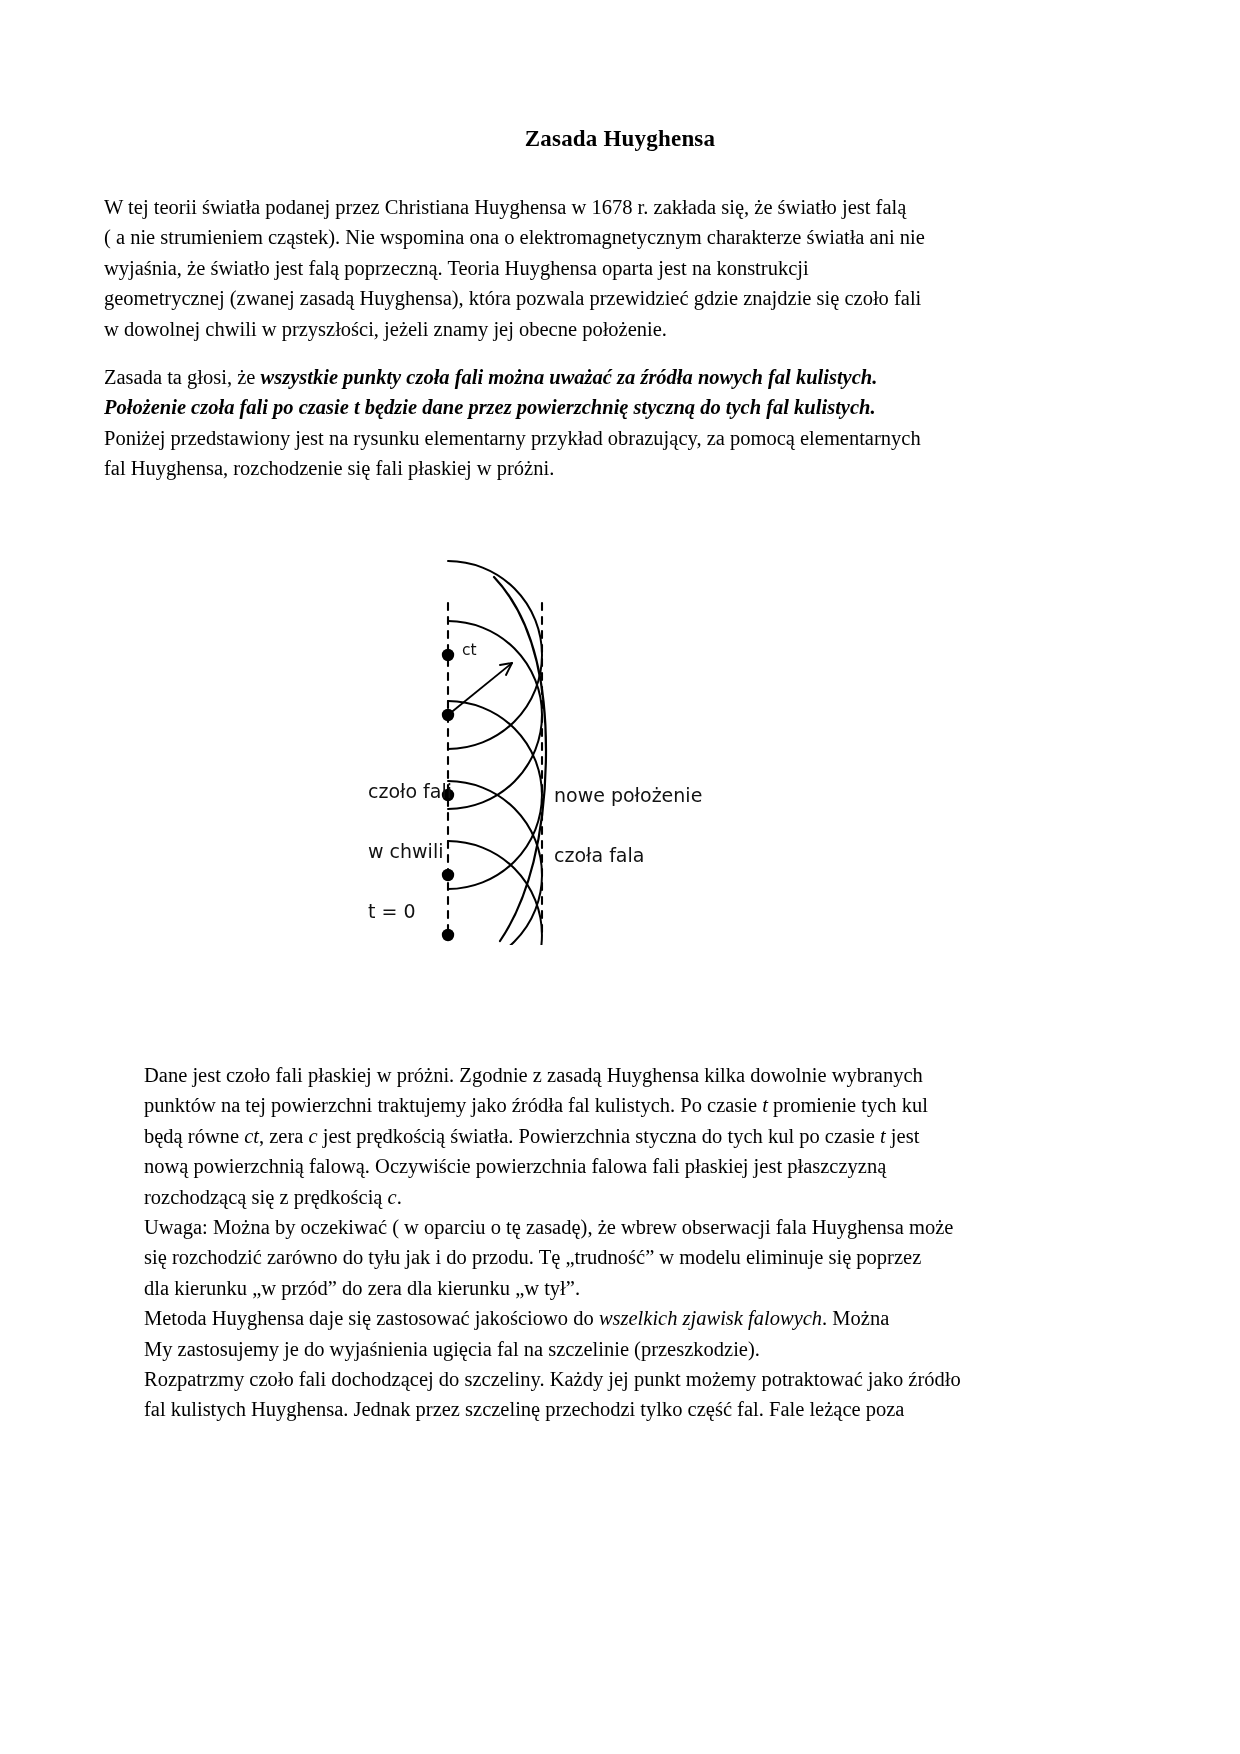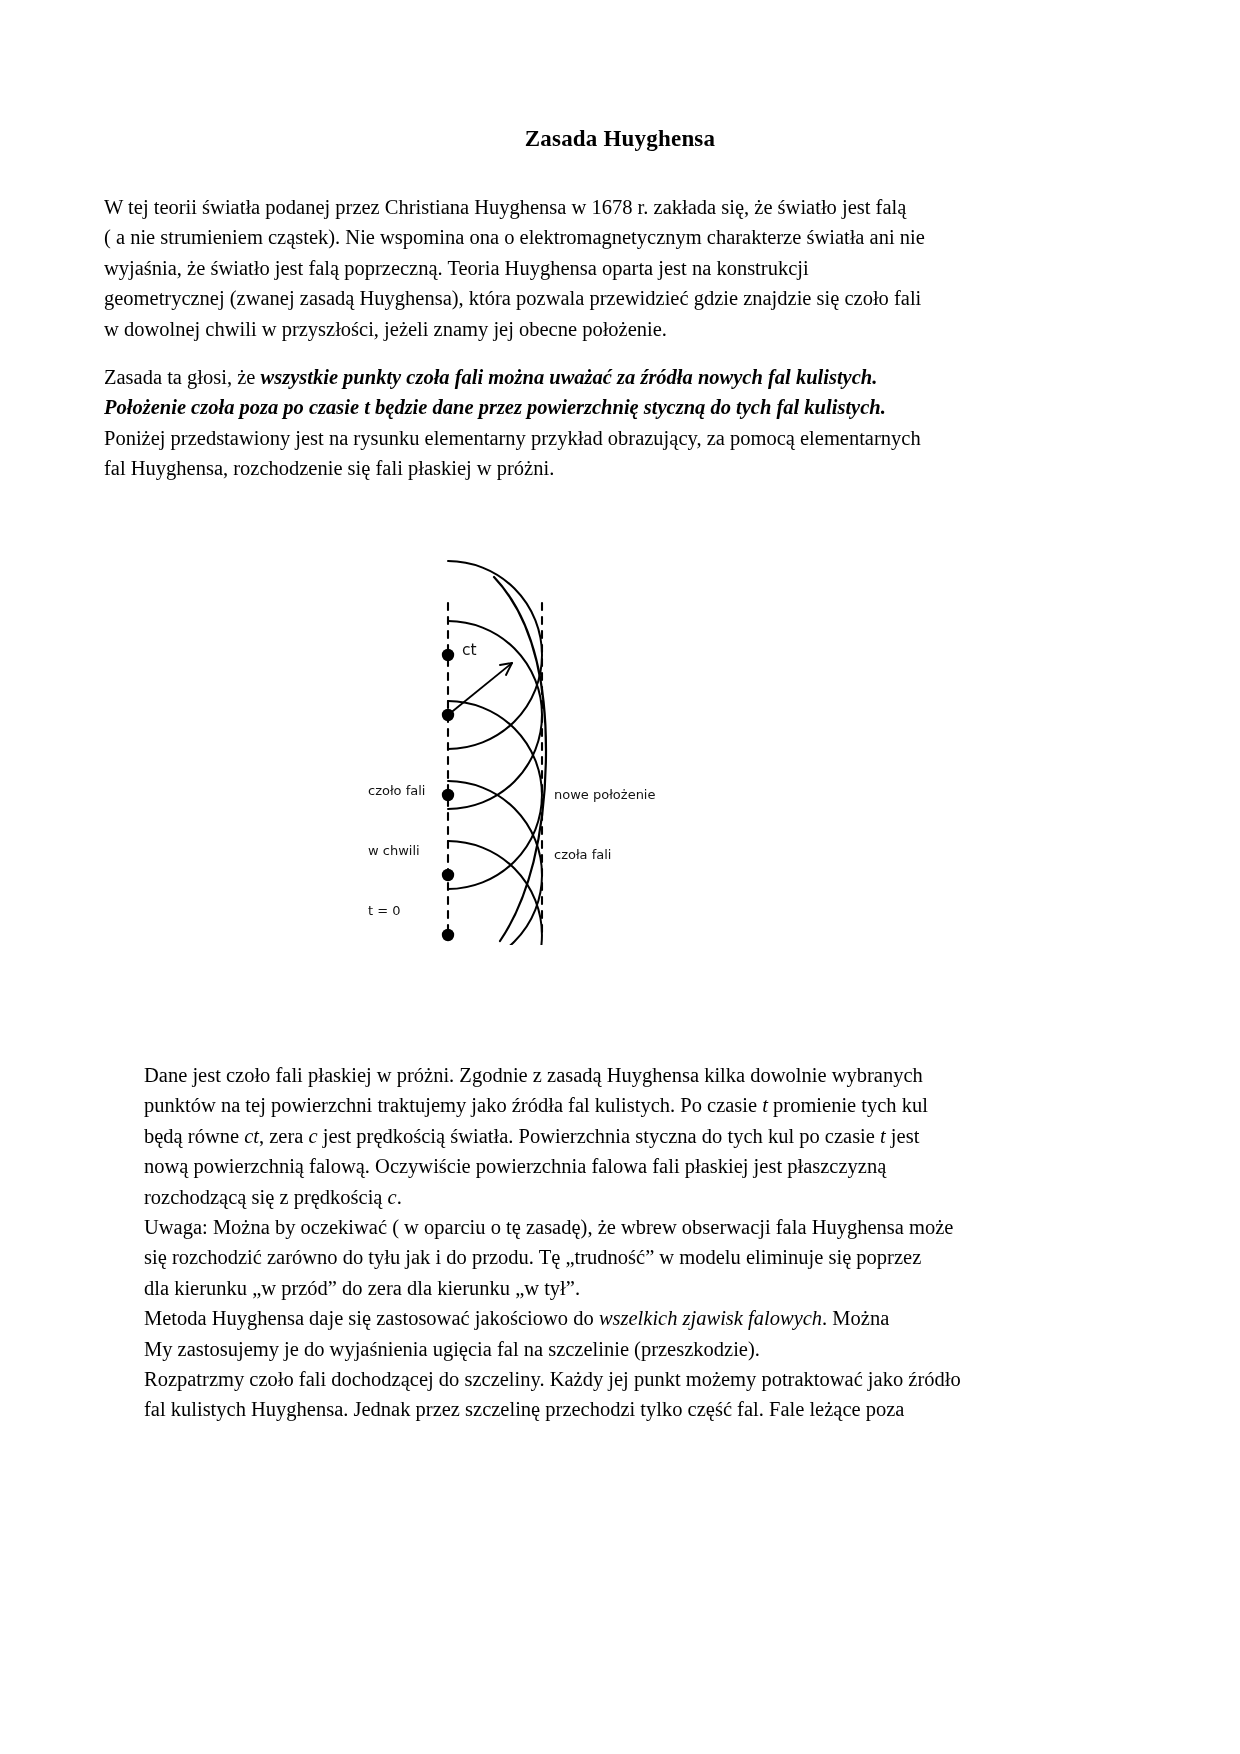--- a/index.html
+++ b/index.html
@@ -53,21 +53,21 @@
     position: absolute;
     left: 330px;
     top: 545px;
     width: 460px;
     height: 400px;
   }
   .figure svg { display: block; }
   .fig-label {
     position: absolute;
     font-family: "DejaVu Sans", "Liberation Sans", sans-serif;
-    font-size: 13px;
+    font-size: 19px;
     line-height: 20px;
     color: #111111;
     white-space: pre;
   }
   #label-left  { left: 38px;  top: 196px; text-align: left; }
   #label-right { left: 224px; top: 200px; text-align: left; }
   #label-ct    { left: 132px; top: 95px;  font-size: 15.5px; }
 </style>
 </head>
 <body>
@@ -79,21 +79,21 @@
   <div class="para" id="para-intro">
     <span class="blk-line">W tej teorii światła podanej przez Christiana Huyghensa w 1678 r. zakłada się, że światło jest falą</span>
     <span class="blk-line">( a nie strumieniem cząstek). Nie wspomina ona o elektromagnetycznym charakterze światła ani nie</span>
     <span class="blk-line">wyjaśnia, że światło jest falą poprzeczną. Teoria Huyghensa oparta jest na konstrukcji</span>
     <span class="blk-line">geometrycznej (zwanej zasadą Huyghensa), która pozwala przewidzieć gdzie znajdzie się czoło fali</span>
     <span class="blk-line">w dowolnej chwili w przyszłości, jeżeli znamy jej obecne położenie.</span>
   </div>
 
   <div class="para" id="para-principle">
     <span class="blk-line"><span>Zasada ta głosi, że </span><b class="it">wszystkie punkty czoła fali można uważać za źródła nowych fal kulistych.</b></span>
-    <span class="blk-line"><b class="it">Położenie czoła poza po czasie t będzie dane przez powierzchnię styczną do tych fal kulistych.</b></span>
+    <span class="blk-line"><b class="it">Położenie czoła fali po czasie t będzie dane przez powierzchnię styczną do tych fal kulistych.</b></span>
     <span class="blk-line">Poniżej przedstawiony jest na rysunku elementarny przykład obrazujący, za pomocą elementarnych</span>
     <span class="blk-line">fal Huyghensa, rozchodzenie się fali płaskiej w próżni.</span>
   </div>
 
   <div class="figure">
     <svg width="460" height="400" viewBox="0 0 460 400">
       <g fill="none" stroke="#000000" stroke-width="2.1" stroke-linecap="round">
 
         <line x1="118" y1="58" x2="118" y2="392" stroke-dasharray="7 7"></line>
 
@@ -123,21 +123,21 @@
     <div class="fig-label" id="label-ct">ct</div>
 
     <div class="fig-label" id="label-left">
       <div>czoło fali</div>
       <div>w chwili</div>
       <div>t = 0</div>
     </div>
 
     <div class="fig-label" id="label-right">
       <div>nowe położenie</div>
-      <div>czoła fali</div>
+      <div>czoła fala</div>
     </div>
   </div>
 
   <div class="para" id="para-lower">
     <span class="blk-line">Dane jest czoło fali płaskiej w próżni. Zgodnie z zasadą Huyghensa kilka dowolnie wybranych</span>
 
     <span class="blk-line"><span>punktów na tej powierzchni traktujemy jako źródła fal kulistych. Po czasie </span><i>t</i><span> promienie tych kul</span></span>
 
     <span class="blk-line"><span>będą równe </span><i>ct</i><span>, zera </span><i>c</i><span> jest prędkością światła. Powierzchnia styczna do tych kul po czasie </span><i>t</i><span> jest</span></span>
 

